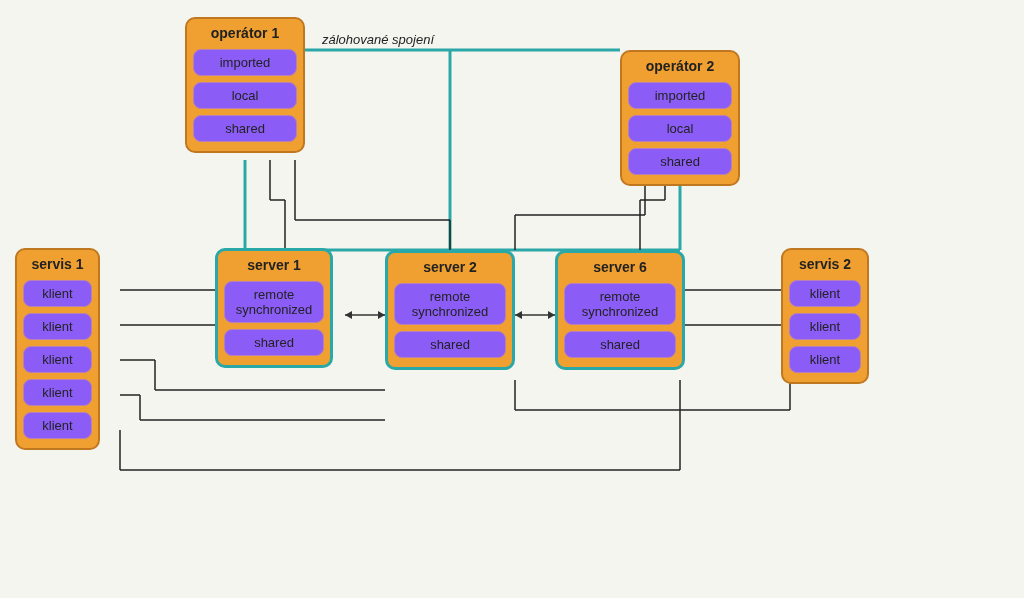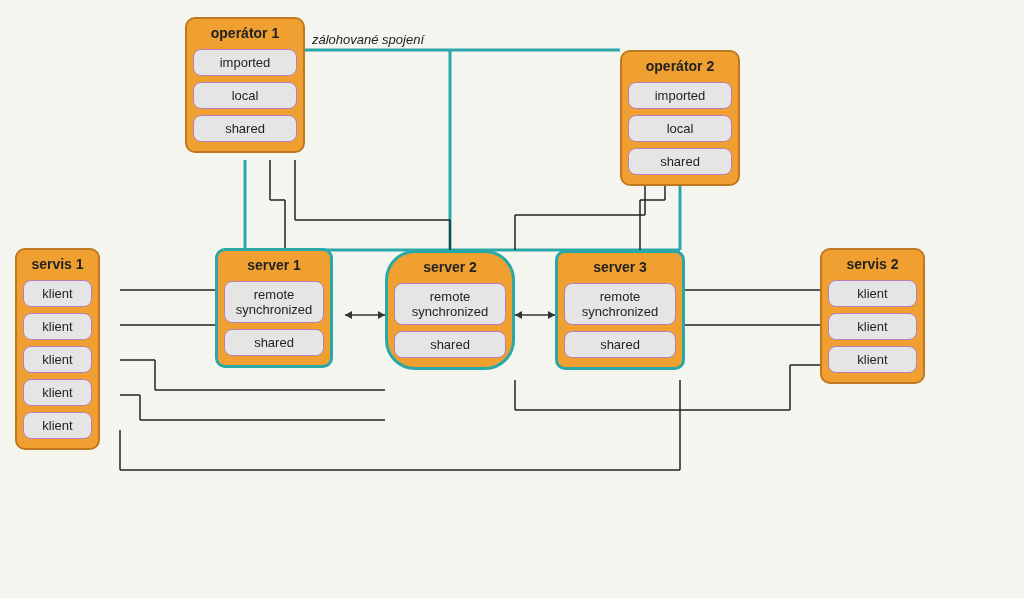--- a/index.html
+++ b/index.html
@@ -32,21 +32,21 @@
 
     .node-title {
       font-size: 14px;
       font-weight: bold;
       color: #222;
       margin-bottom: 5px;
       text-align: center;
     }
 
     .node-item {
-      background: #e5e5e5;
+      background: #8b5cf6;
       border: 1.5px solid #b880b8;
       border-radius: 8px;
       padding: 5px 10px;
       margin: 3px 0;
       font-size: 13px;
       text-align: center;
       width: 100%;
       color: #222;
     }
 
@@ -132,21 +132,21 @@
     <line x1="820" y1="290" x2="685" y2="290" stroke="#222" stroke-width="1.5"></line>
 
     <line x1="820" y1="325" x2="685" y2="325" stroke="#222" stroke-width="1.5"></line>
 
     <line x1="820" y1="365" x2="790" y2="365" stroke="#222" stroke-width="1.5"></line>
     <line x1="790" y1="365" x2="790" y2="410" stroke="#222" stroke-width="1.5"></line>
     <line x1="515" y1="410" x2="790" y2="410" stroke="#222" stroke-width="1.5"></line>
     <line x1="515" y1="380" x2="515" y2="410" stroke="#222" stroke-width="1.5"></line>
   </svg>
 
-  <div class="label-text" style="left: 312px; top: 32px; font-style: italic;">zálohované spojení</div>
+  <div class="label-text" style="left: 322px; top: 32px; font-style: italic;">zálohované spojení</div>
 
   <div class="node-box" style="left:185px; top:17px; width:120px;">
     <div class="node-title">operátor 1</div>
     <div class="node-item">imported</div>
     <div class="node-item">local</div>
     <div class="node-item">shared</div>
   </div>
 
   <div class="node-box" style="left:620px; top:15px; width:120px;margin-top:35px;">
     <div class="node-title">operátor 2</div>
@@ -155,43 +155,43 @@
     <div class="node-item">shared</div>
   </div>
 
   <div class="node-box server-node" style="left:215px; top:248px; width:118px;">
     <div class="node-title">server 1</div>
     <div class="node-item" style="white-space:pre-line;">remote
 synchronized</div>
     <div class="node-item">shared</div>
   </div>
 
-  <div class="node-box server-node" style="left:385px; top:250px; width:130px;border-radius:30px;">
+  <div class="node-box server-node" style="left:385px; top:250px; width:130px;">
     <div class="node-title">server 2</div>
     <div class="node-item" style="white-space:pre-line;">remote
 synchronized</div>
     <div class="node-item">shared</div>
   </div>
 
   <div class="node-box server-node" style="left:555px; top:250px; width:130px;">
-    <div class="node-title">server 3</div>
+    <div class="node-title">server 6</div>
     <div class="node-item" style="white-space:pre-line;">remote
 synchronized</div>
     <div class="node-item">shared</div>
   </div>
 
   <div class="node-box" style="left:15px; top:248px; width:85px;">
     <div class="node-title">servis 1</div>
     <div class="node-item">klient</div>
     <div class="node-item">klient</div>
     <div class="node-item">klient</div>
     <div class="node-item">klient</div>
     <div class="node-item">klient</div>
   </div>
 
-  <div class="node-box" style="left:820px; top:248px; width:105px;">
+  <div class="node-box" style="left:781px; top:248px; width:88px;">
     <div class="node-title">servis 2</div>
     <div class="node-item">klient</div>
     <div class="node-item">klient</div>
     <div class="node-item">klient</div>
   </div>
 
 </div>
 
 </body></html>

